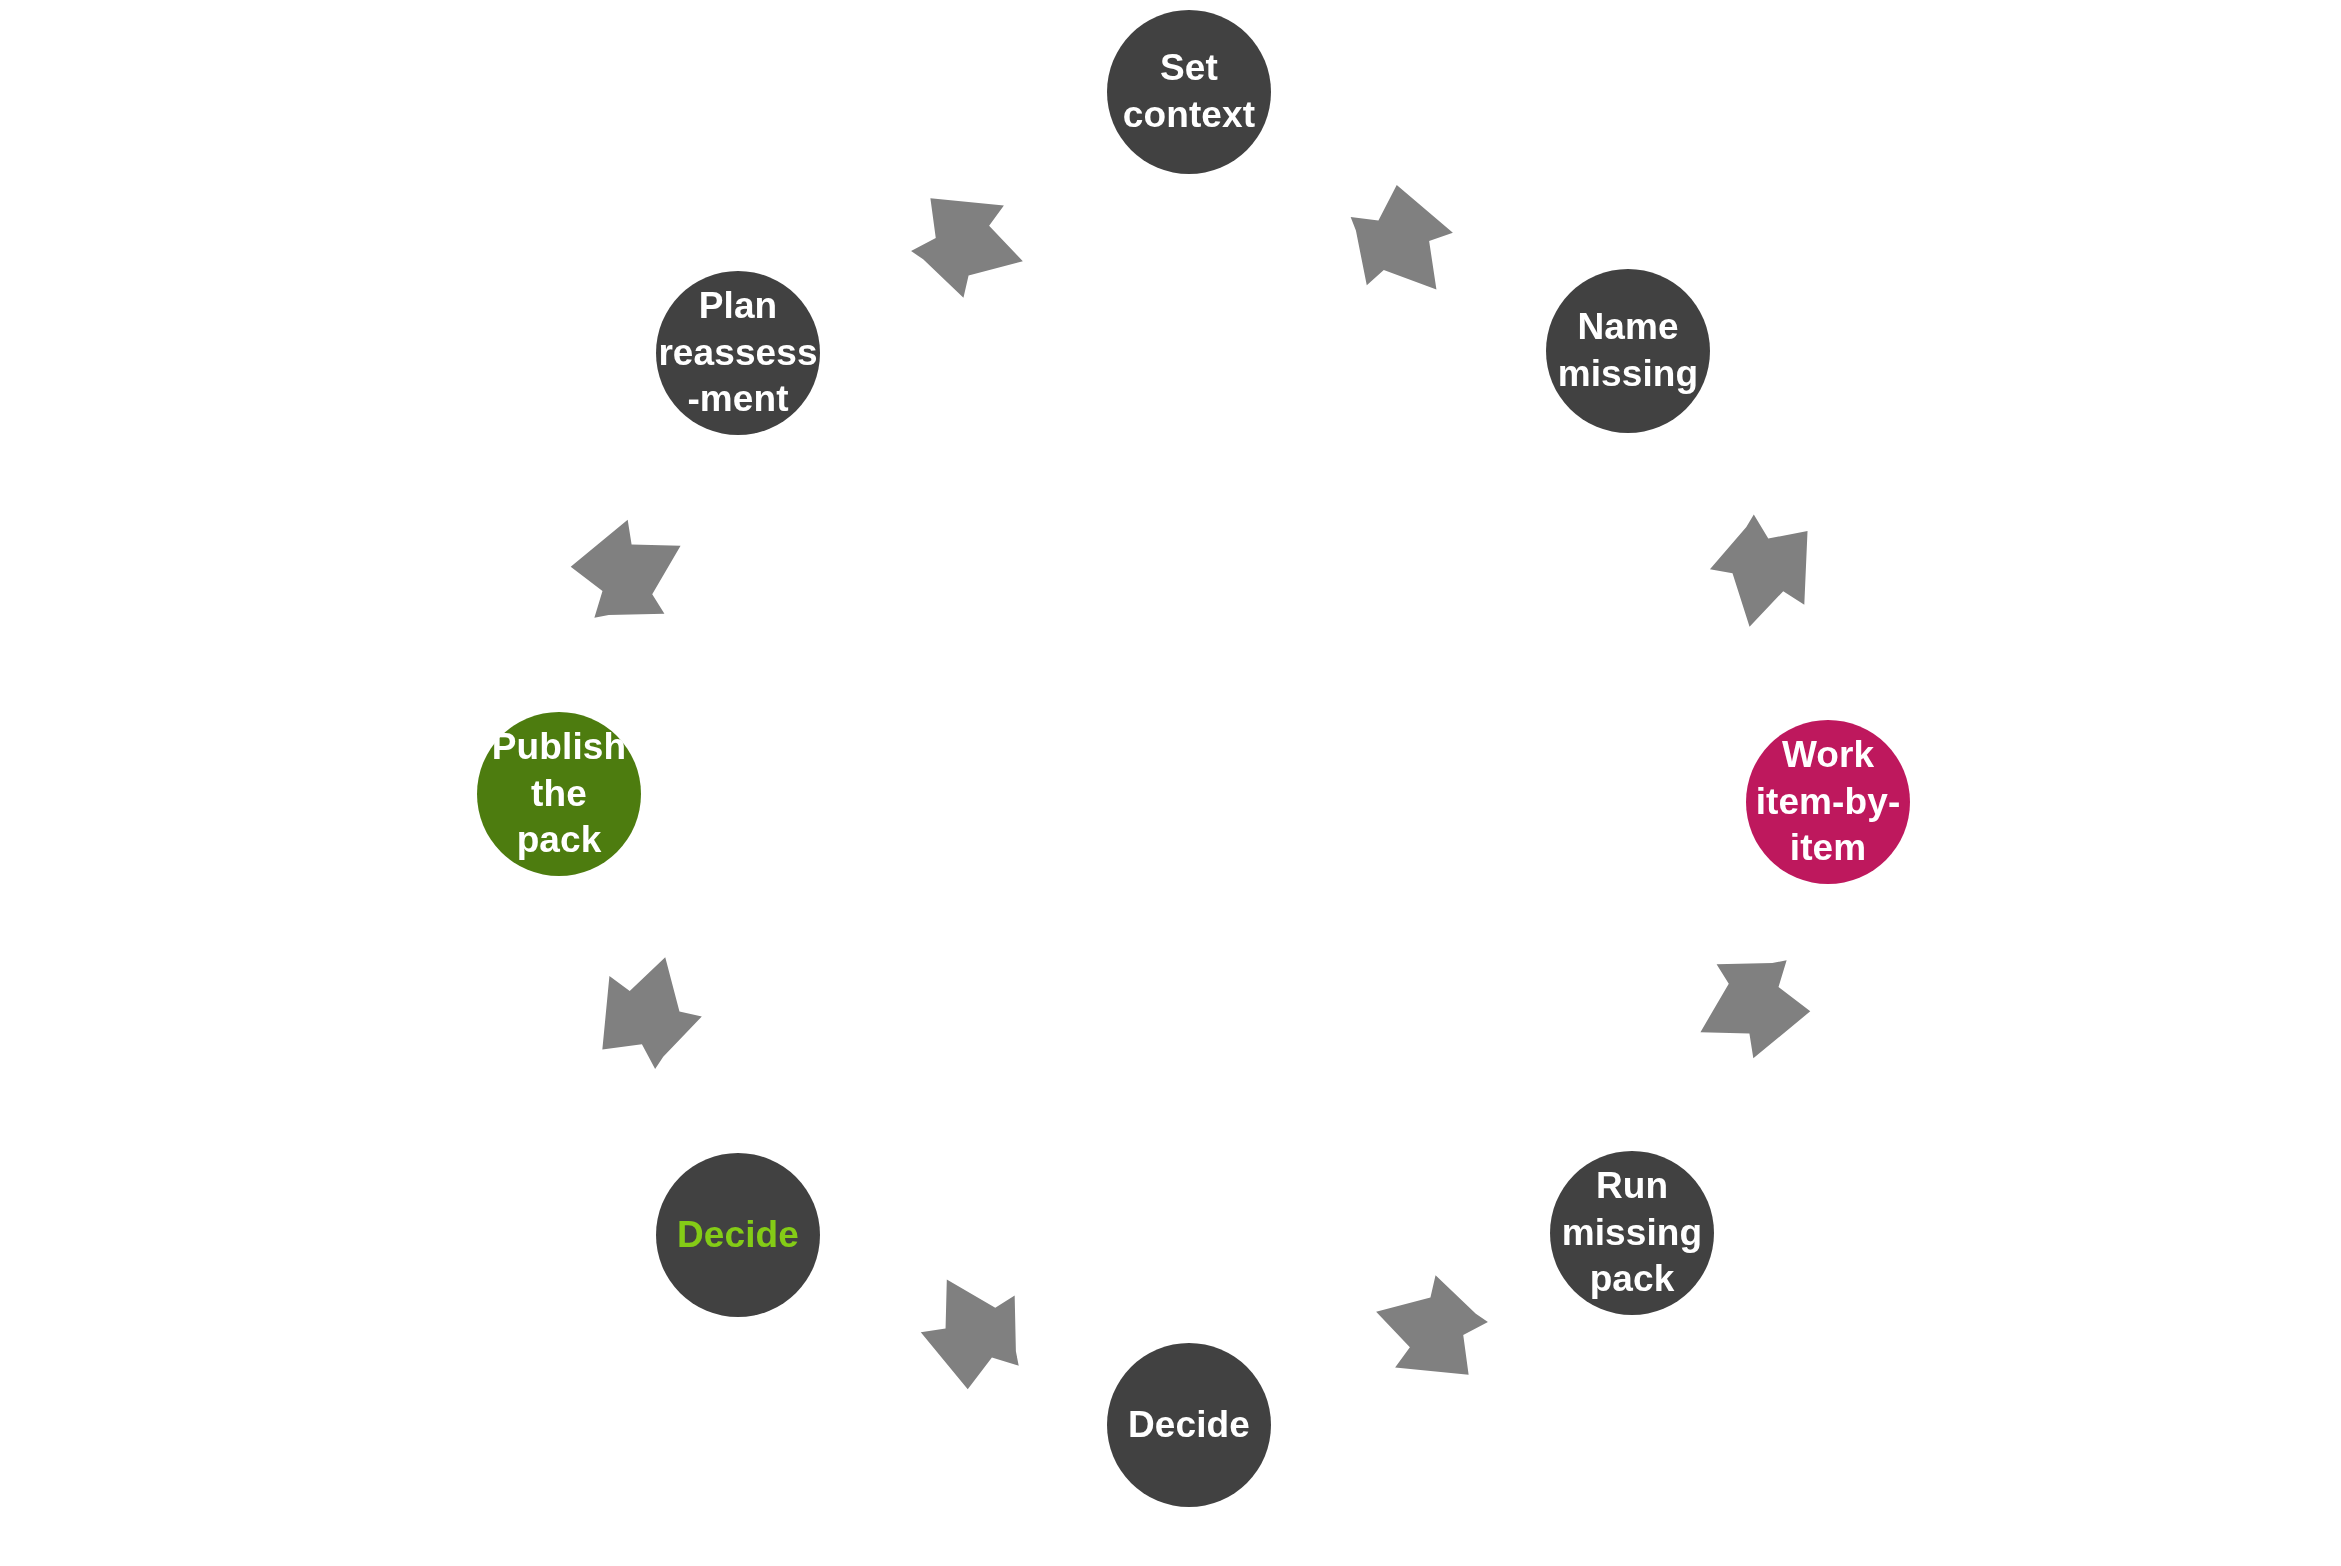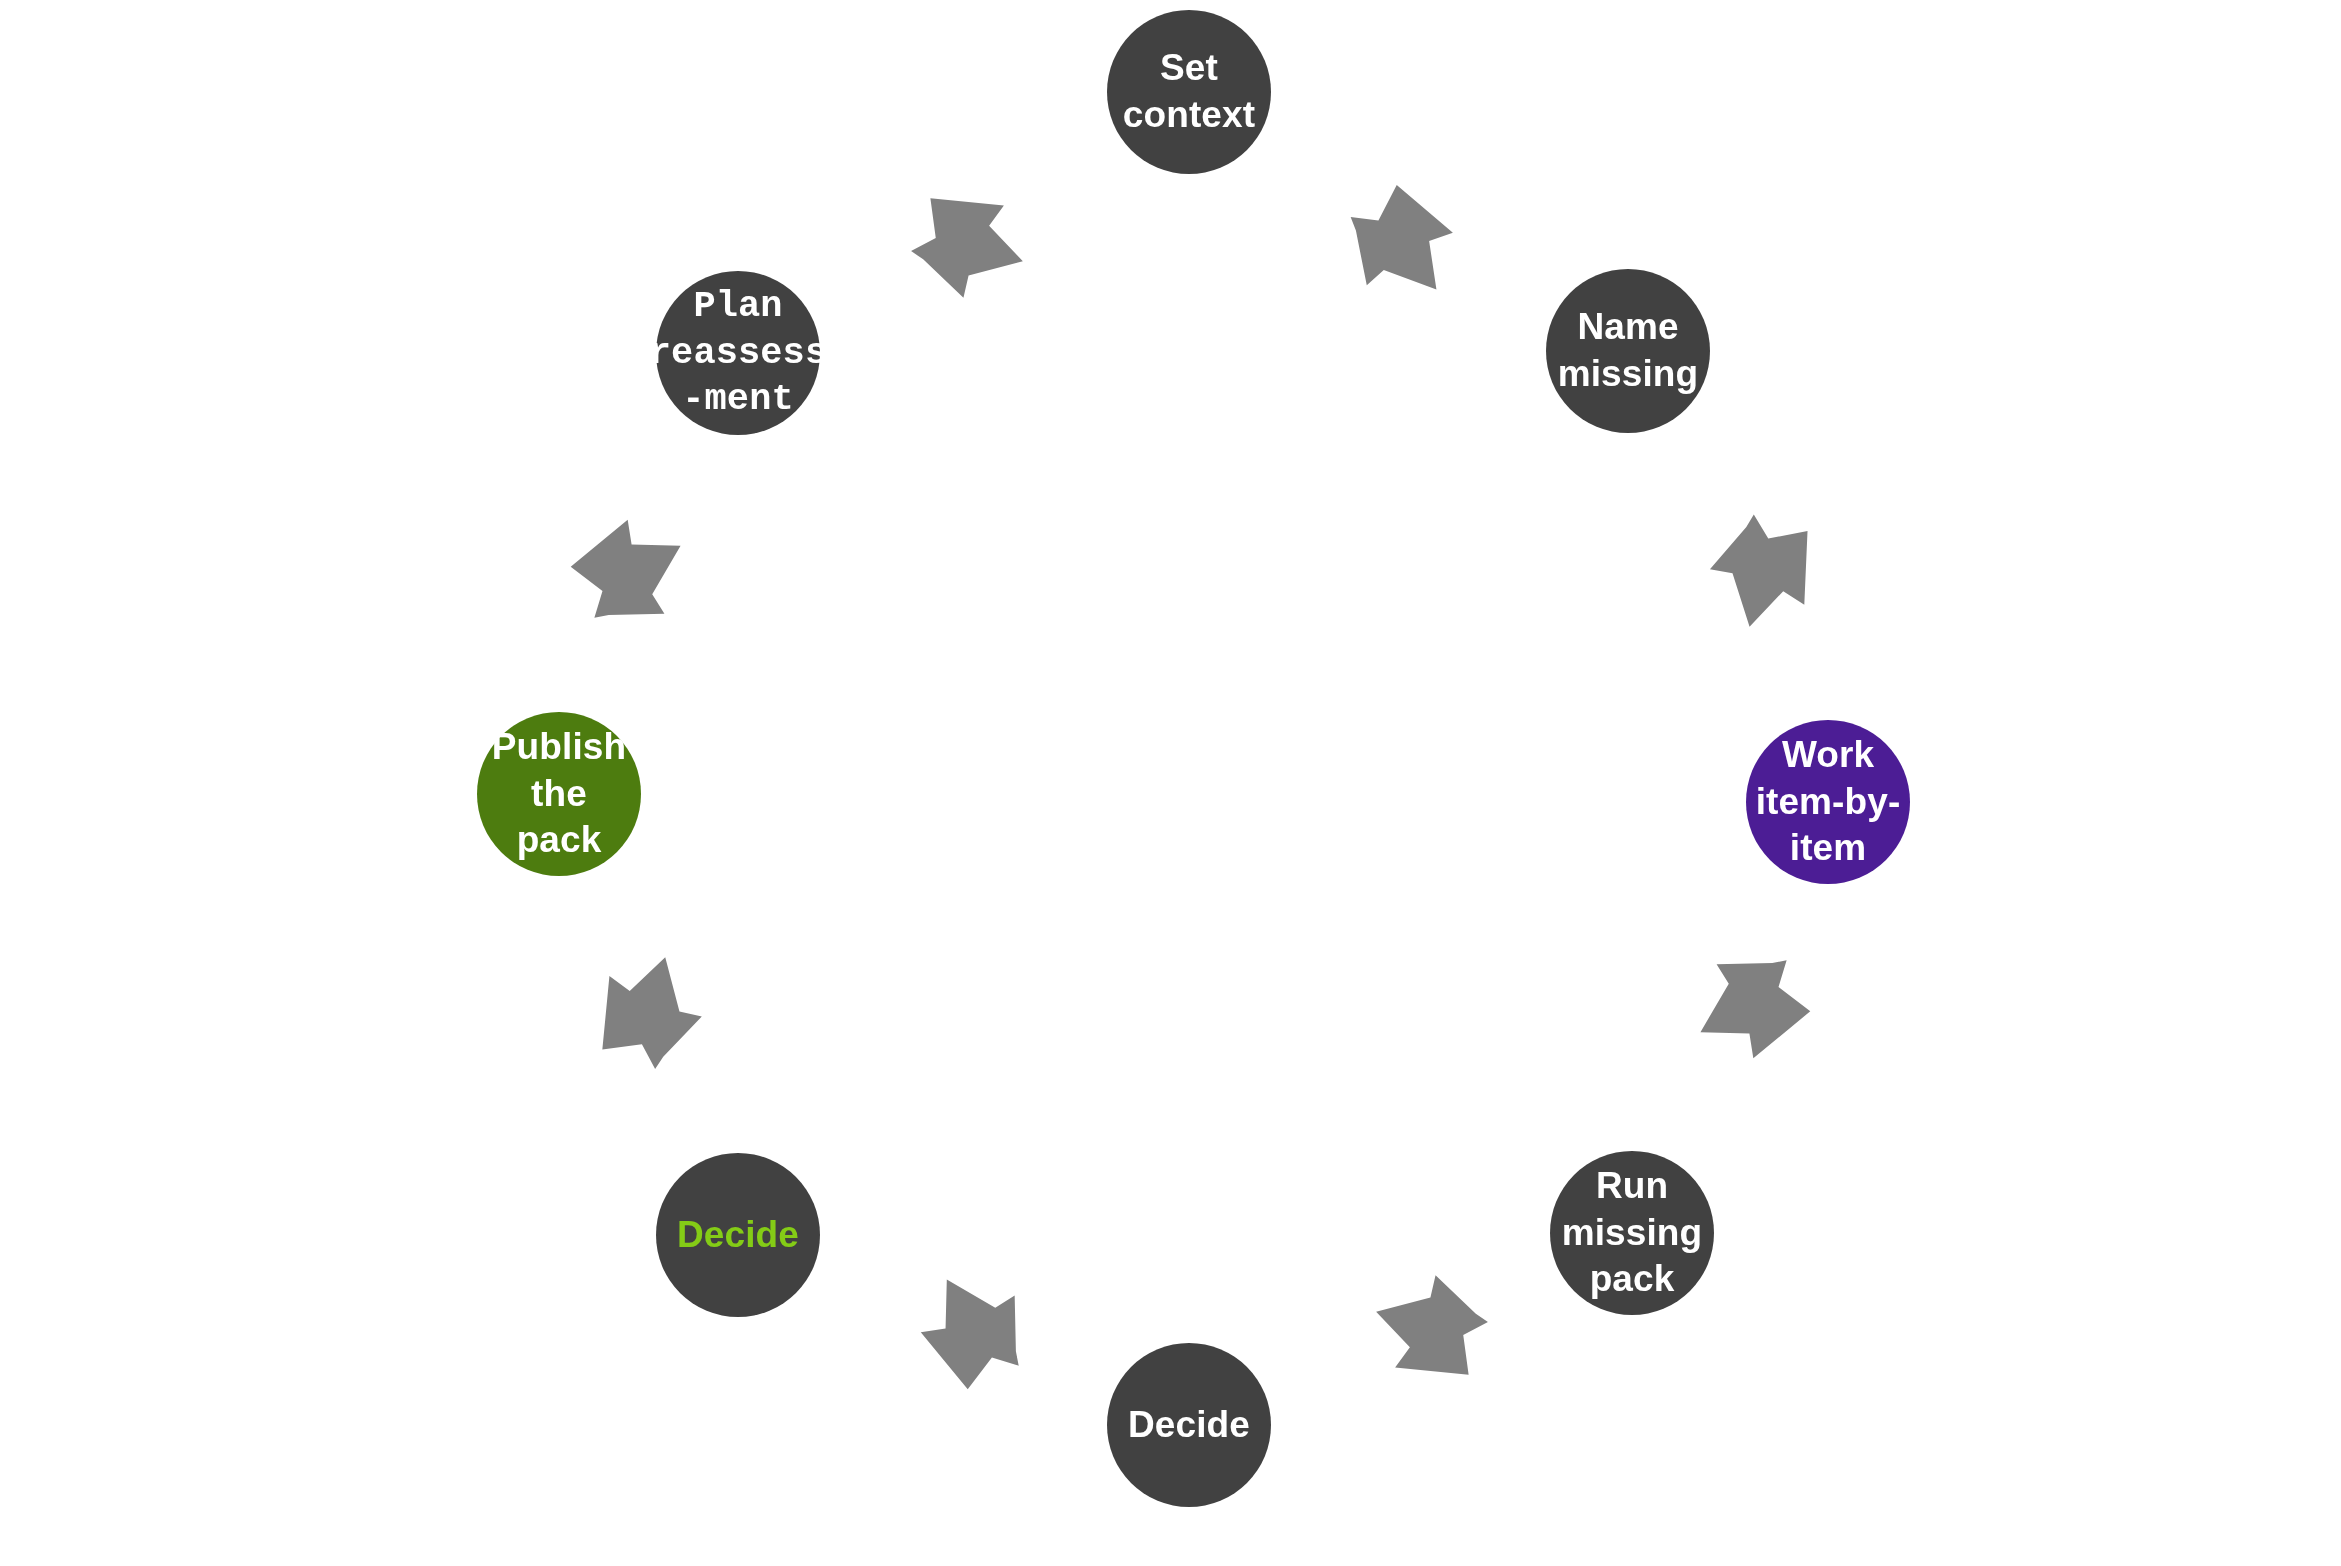--- a/index.html
+++ b/index.html
@@ -61,21 +61,21 @@
   <div class="node" style="left: 1107px; top: 9.6px; width: 164px; height: 164px; background: rgb(65, 65, 65);">
     <span class="node-label" style="color: rgb(255, 255, 255);">Set
 context</span>
   </div>
 
   <div class="node" style="left: 1546px; top: 269px; width: 164px; height: 164px; background: rgb(65, 65, 65);">
     <span class="node-label" style="color: rgb(255, 255, 255);">Name
 missing</span>
   </div>
 
-  <div class="node" style="left: 1746px; top: 720px; width: 164px; height: 164px; background: #4c1d95; justify-content: center;">
+  <div class="node" style="left: 1746px; top: 720px; width: 164px; height: 164px; background: #be185d; justify-content: center;">
     <span class="node-label" style="color: rgb(255, 255, 255);">Work
 item-by-
 item</span>
   </div>
 
   <div class="node" style="left: 1550px; top: 1151px; width: 164px; height: 164px; background: rgb(65, 65, 65);">
     <span class="node-label" style="color: rgb(255, 255, 255);">Run
 missing
 pack</span>
   </div>
@@ -87,21 +87,21 @@
   <div class="node" style="left: 656px; top: 1153px; width: 164px; height: 164px; background: rgb(65, 65, 65);">
     <span class="node-label" style="color: #84cc16;">Decide</span>
   </div>
 
   <div class="node" style="left: 477px; top: 712px; width: 164px; height: 164px; background: #4d7c0f;">
     <span class="node-label" style="color: rgb(255, 255, 255);">Publish
 the pack</span>
   </div>
 
   <div class="node" style="left: 656px; top: 271px; width: 164px; height: 164px; background: rgb(65, 65, 65);">
-    <span class="node-label" style="color: rgb(255, 255, 255); font-family: Liberation Mono, monospace;">Plan
+    <span class="node-label" style="color: rgb(255, 255, 255);">Plan
 reassess
 -ment</span>
   </div>
 </div>
   <div id="arrows-layer">
   <div class="arrow" style="left: 1343px; top: 189px; transform: rotate(60deg);">
     <svg viewBox="0 0 100 100" preserveAspectRatio="none">
       <polygon points="4,28 62,6 58,28 96,44 60,76 64,96 20,80 8,78 22,58" fill="#808080"></polygon>
     </svg>
   </div>

